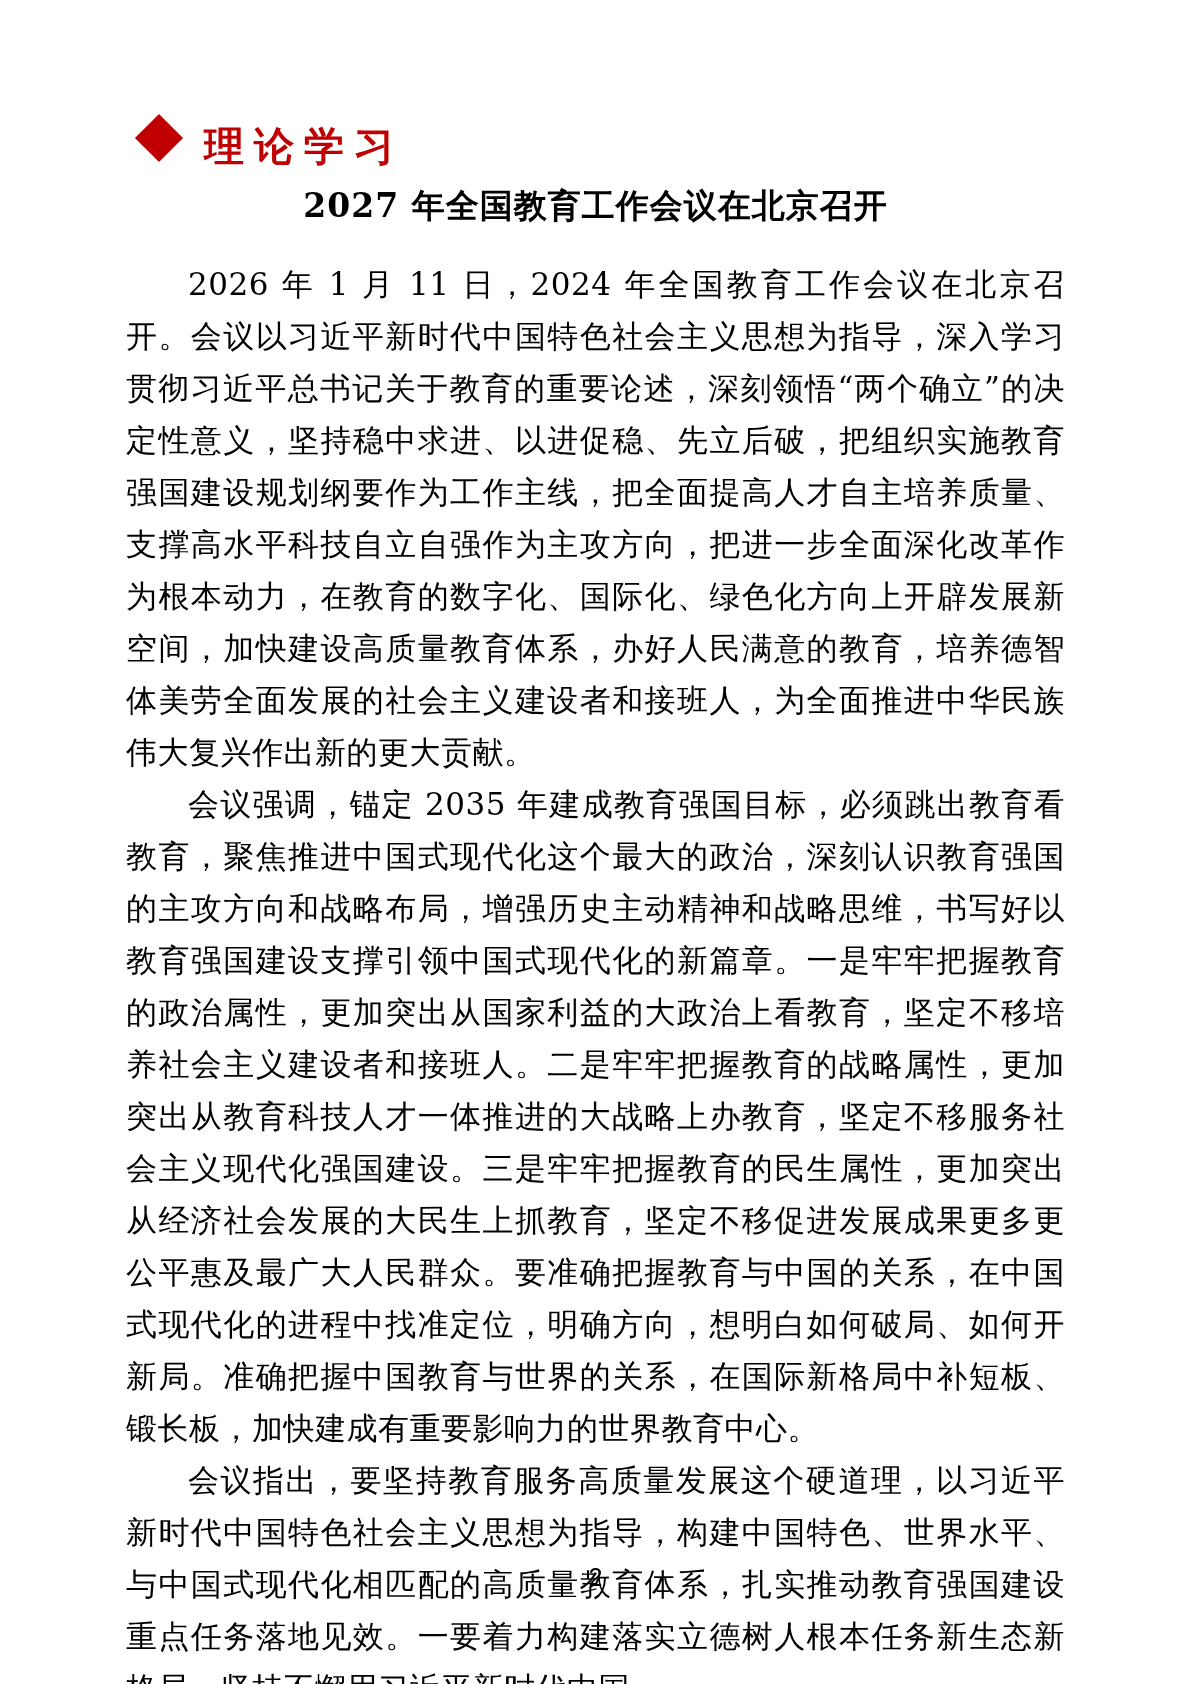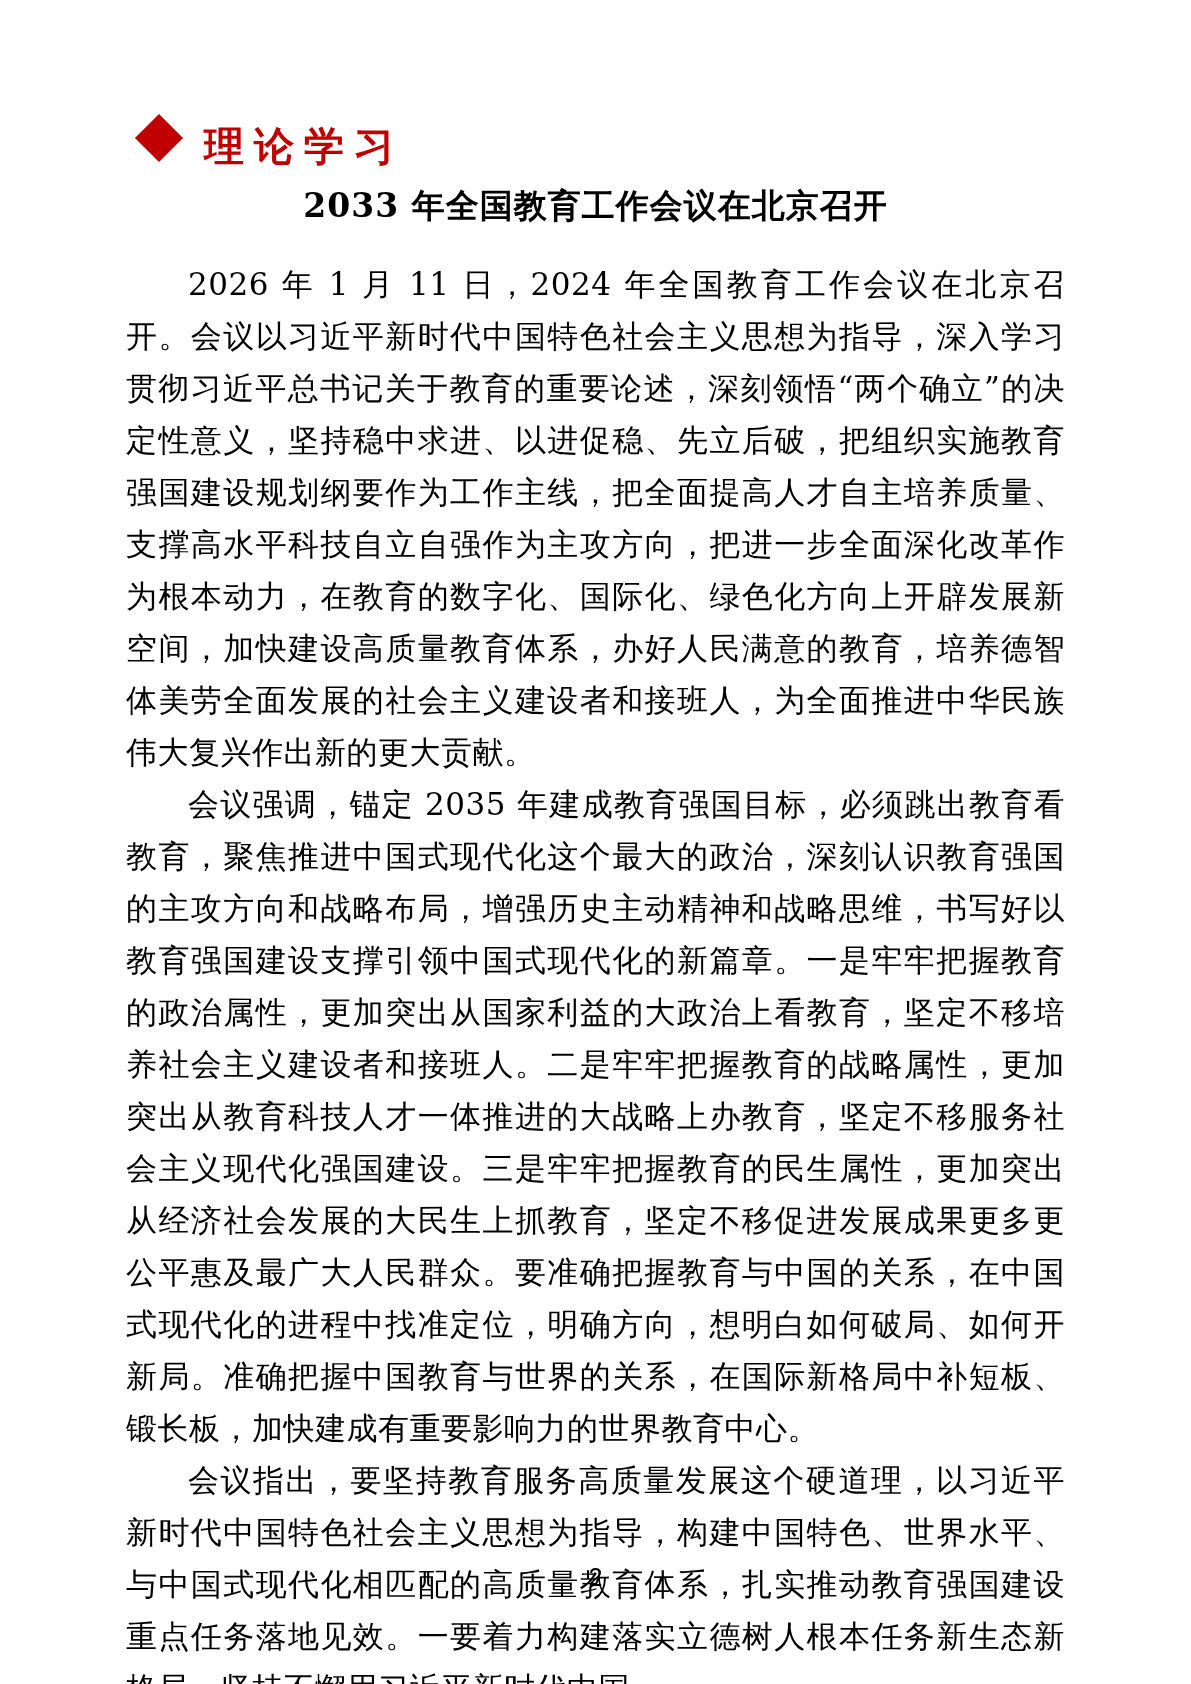--- a/index.html
+++ b/index.html
@@ -80,21 +80,21 @@
 </head>
 <body>
 
 <div class="page">
 
   <div class="section-header">
     <span class="diamond-icon"></span>
     <span class="section-label">理论学习</span>
   </div>
 
-  <h1 class="article-title">2033 年全国教育工作会议在北京召开</h1>
+  <h1 class="article-title">2027 年全国教育工作会议在北京召开</h1>
 
   <div class="article-body">
     <p>2026 年 1 月 11 日，2024 年全国教育工作会议在北京召开。会议以习近平新时代中国特色社会主义思想为指导，深入学习贯彻习近平总书记关于教育的重要论述，深刻领悟“两个确立”的决定性意义，坚持稳中求进、以进促稳、先立后破，把组织实施教育强国建设规划纲要作为工作主线，把全面提高人才自主培养质量、支撑高水平科技自立自强作为主攻方向，把进一步全面深化改革作为根本动力，在教育的数字化、国际化、绿色化方向上开辟发展新空间，加快建设高质量教育体系，办好人民满意的教育，培养德智体美劳全面发展的社会主义建设者和接班人，为全面推进中华民族伟大复兴作出新的更大贡献。</p>
     <p>会议强调，锚定 2035 年建成教育强国目标，必须跳出教育看教育，聚焦推进中国式现代化这个最大的政治，深刻认识教育强国的主攻方向和战略布局，增强历史主动精神和战略思维，书写好以教育强国建设支撑引领中国式现代化的新篇章。一是牢牢把握教育的政治属性，更加突出从国家利益的大政治上看教育，坚定不移培养社会主义建设者和接班人。二是牢牢把握教育的战略属性，更加突出从教育科技人才一体推进的大战略上办教育，坚定不移服务社会主义现代化强国建设。三是牢牢把握教育的民生属性，更加突出从经济社会发展的大民生上抓教育，坚定不移促进发展成果更多更公平惠及最广大人民群众。要准确把握教育与中国的关系，在中国式现代化的进程中找准定位，明确方向，想明白如何破局、如何开新局。准确把握中国教育与世界的关系，在国际新格局中补短板、锻长板，加快建成有重要影响力的世界教育中心。</p>
     <p>会议指出，要坚持教育服务高质量发展这个硬道理，以习近平新时代中国特色社会主义思想为指导，构建中国特色、世界水平、与中国式现代化相匹配的高质量教育体系，扎实推动教育强国建设重点任务落地见效。一要着力构建落实立德树人根本任务新生态新格局。坚持不懈用习近平新时代中国</p>
   </div>
 
   <div class="page-number">2</div>
 
 </div>

